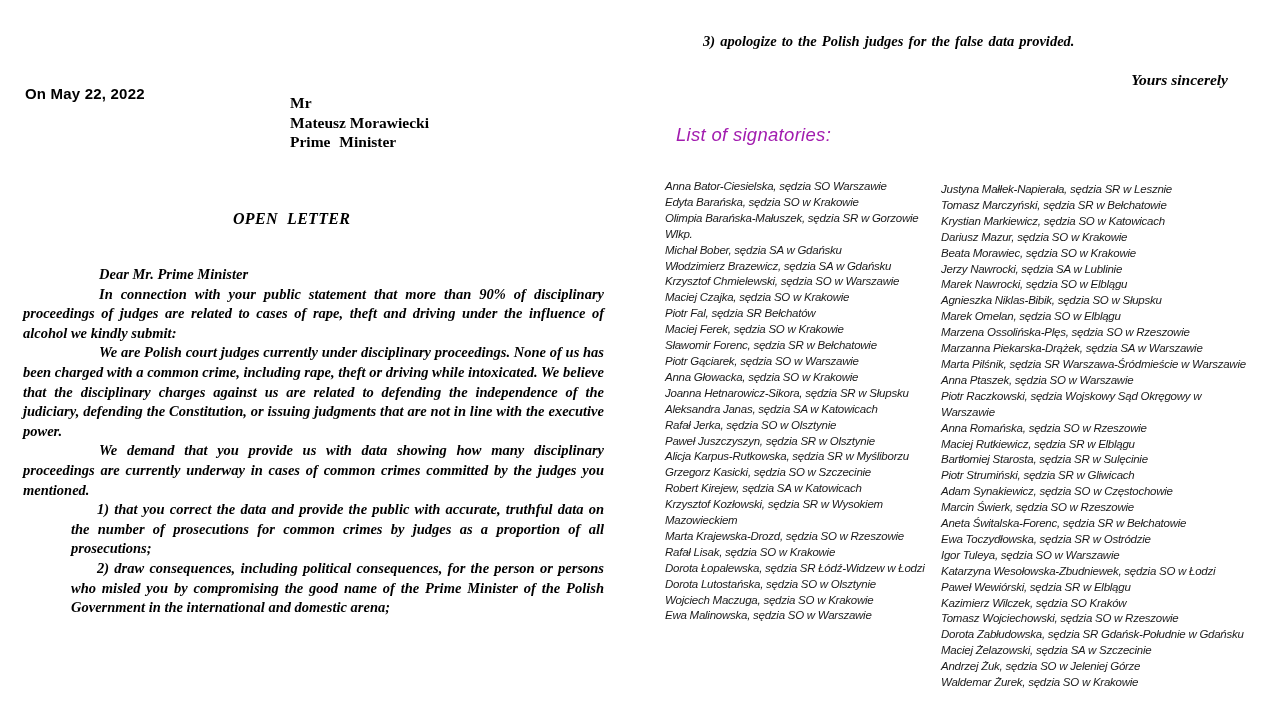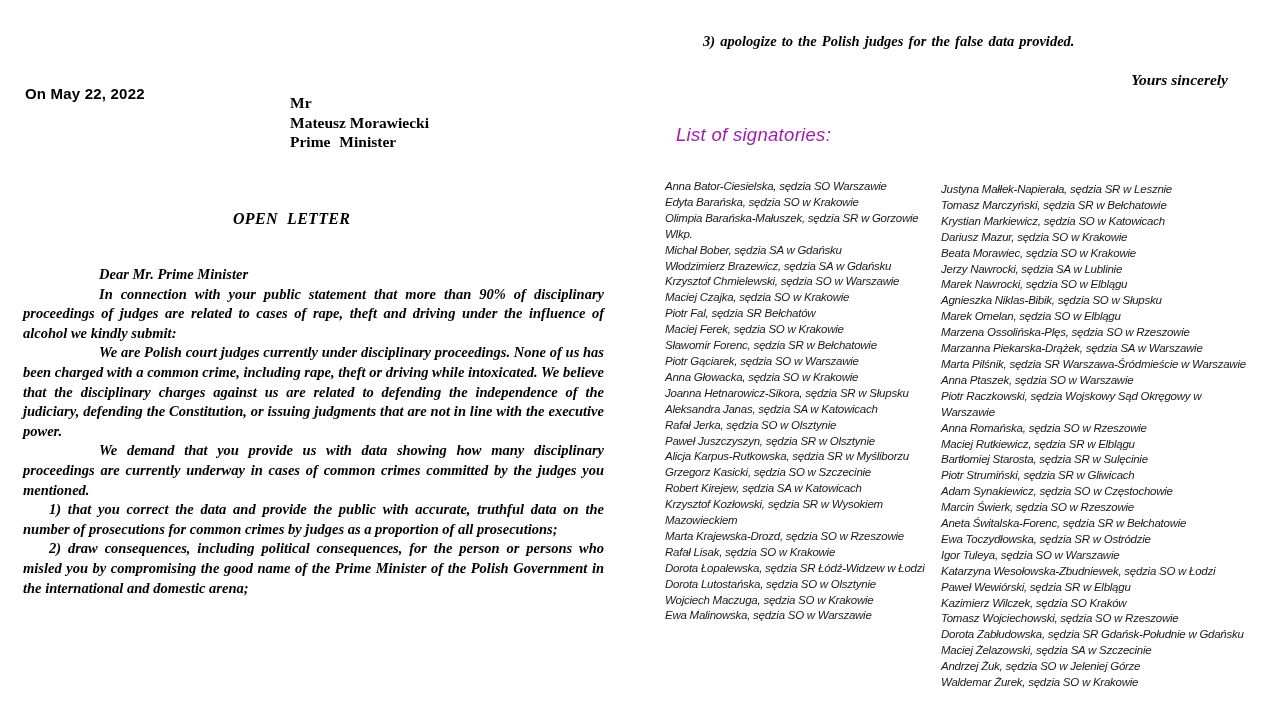--- a/index.html
+++ b/index.html
@@ -39,21 +39,21 @@
     position: absolute;
     left: 23px;
     top: 265px;
     width: 581px;
     font: italic 700 14.5px "Liberation Serif", serif;
     line-height: 19.6px;
     text-align: justify;
   }
   .para { margin: 0; }
   .para.indent-large { text-indent: 76px; }
-  .para.indent-small { text-indent: 26px; }
+  .para.indent-small { text-indent: 26px; margin-left: 48px; }
   .continuation {
     position: absolute;
     left: 703px;
     top: 33px;
     font: italic 700 14.5px "Liberation Serif", serif;
     word-spacing: 1.5px;
   }
   .closing {
     position: absolute;
     right: 52px;

